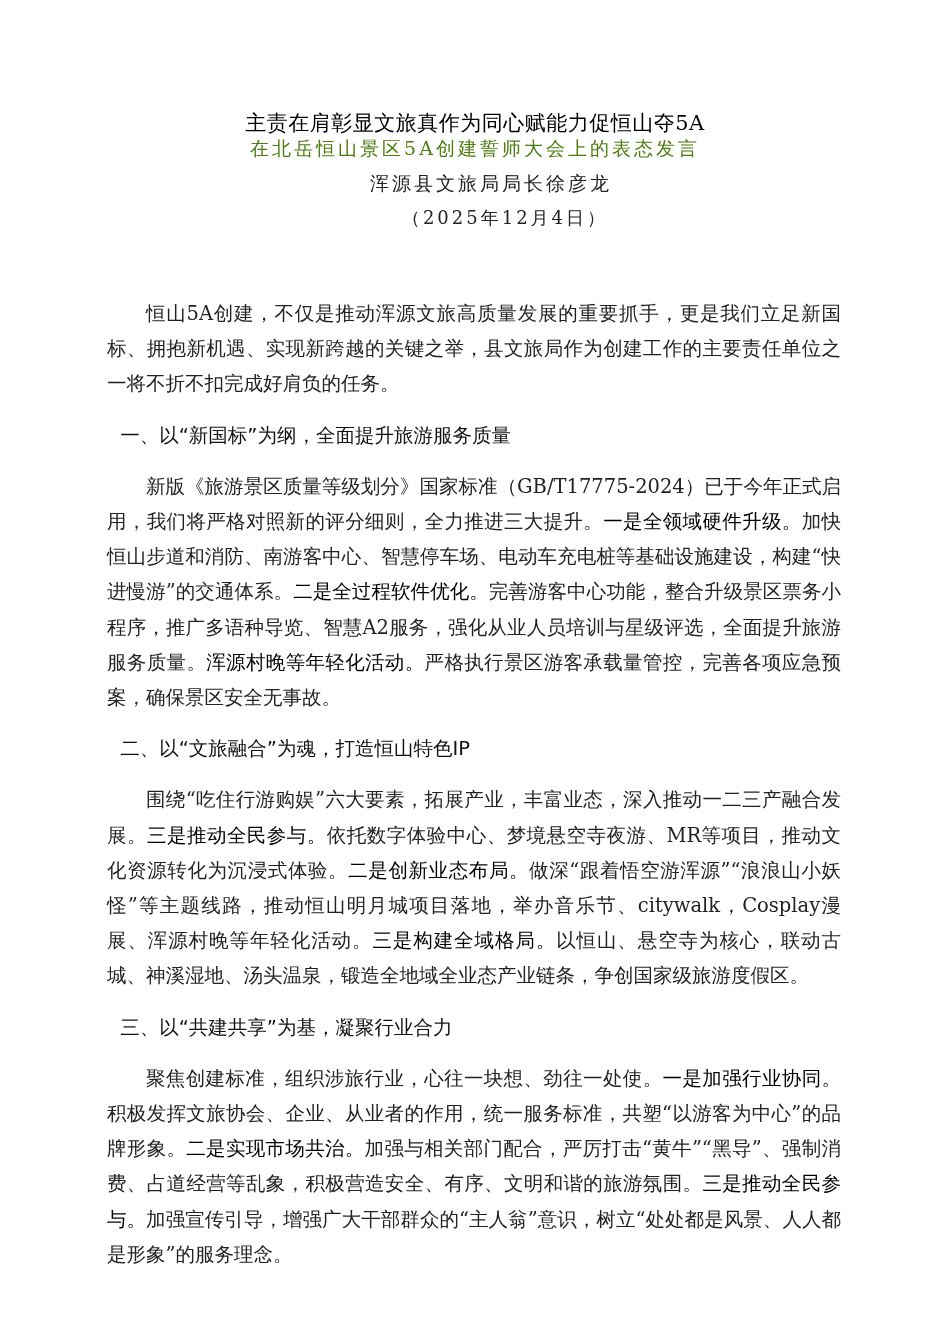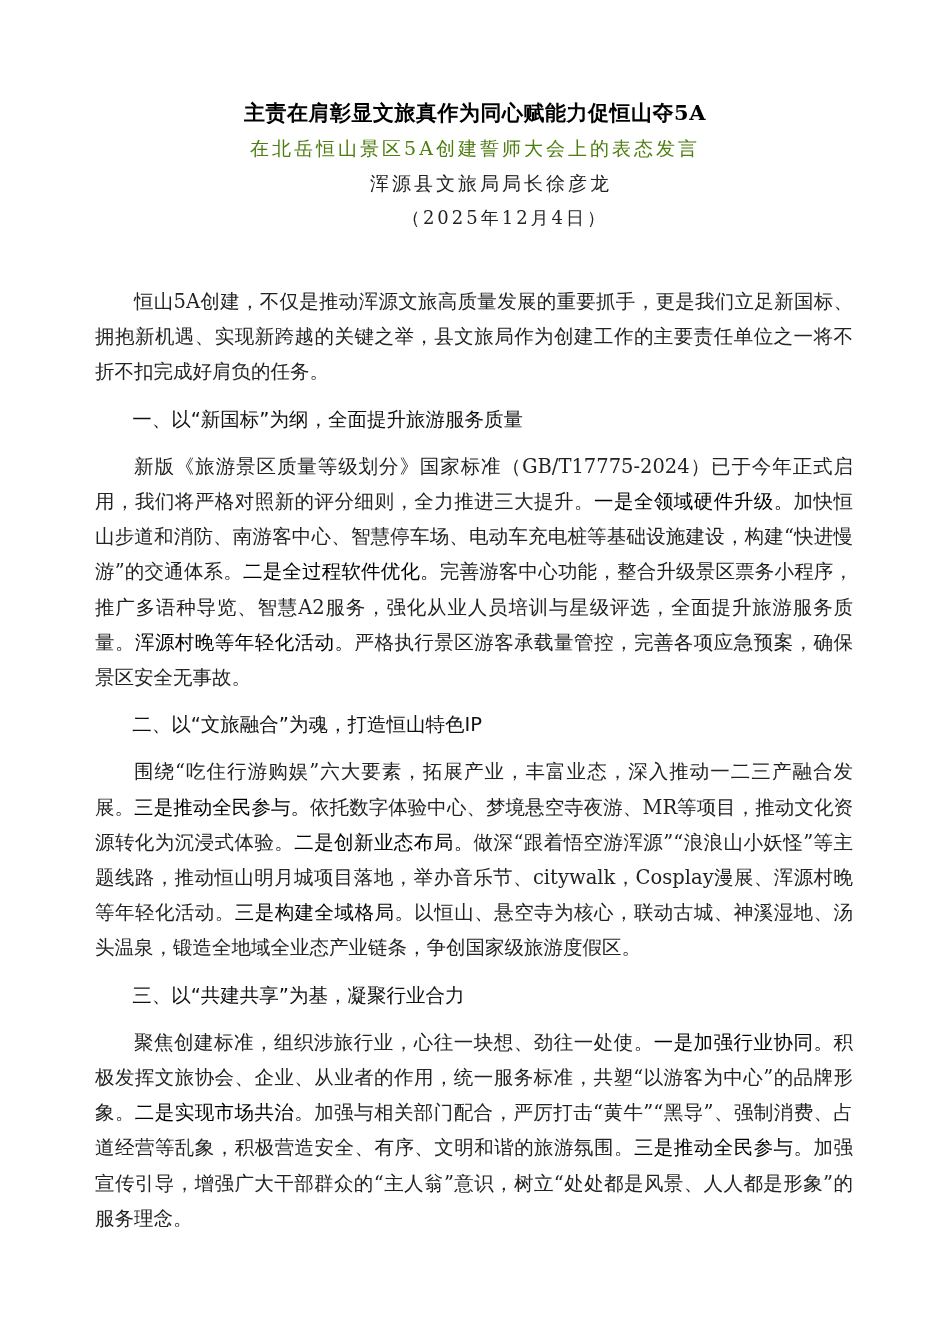--- a/index.html
+++ b/index.html
@@ -1,25 +1,25 @@
 <!DOCTYPE html>
 <html><head>
 <meta charset="utf-8">
 <style>
   html, body { margin: 0; padding: 0; background: #ffffff; }
   body { width: 950px; height: 1344px; position: relative; overflow: hidden; color: #111; }
   .page { position: absolute; left: 0; top: 0; width: 950px; height: 1344px; background: #fff; }
   .head { position: absolute; left: 0; width: 950px; text-align: center; white-space: nowrap; }
-  .title { top: 99px; font-family: "DejaVu Serif", "Liberation Serif", serif; font-weight: bold; font-size: 21px; letter-spacing: 0.5px; color: #000; }
+  .title { top: 109px; font-family: "DejaVu Serif", "Liberation Serif", serif; font-weight: normal; font-size: 21px; letter-spacing: 0.5px; color: #000; }
   .subtitle { top: 136px; font-family: "DejaVu Serif", "Liberation Serif", serif; font-size: 19px; letter-spacing: 3px; color: #4d7c0f; }
   .author { top: 171px; font-family: "DejaVu Serif", "Liberation Serif", serif; font-size: 19px; letter-spacing: 3px; color: #222; margin-left: 16px; }
   .date { top: 206px; font-family: "DejaVu Serif", "Liberation Serif", serif; font-size: 18px; letter-spacing: 3px; color: #222; padding-left: 30px; }
   .body { position: absolute; left: 91px; top: 280px; width: 766px; font-family: "DejaVu Serif", "Liberation Serif", serif; font-size: 19.5px; line-height: 35.2px; color: #222; text-align: justify; text-justify: inter-character; }
-  .body p { margin: 4px; text-indent: 2em; }
-  .body h2 { margin: 12px; font-family: "DejaVu Sans", "Liberation Sans", sans-serif; font-weight: normal; font-size: 19.5px; line-height: 35.2px; text-indent: 1.5em; color: #111; }
+  .body p { margin: 16px; text-indent: 2em; }
+  .body h2 { margin: 0; font-family: "DejaVu Sans", "Liberation Sans", sans-serif; font-weight: normal; font-size: 19.5px; line-height: 35.2px; text-indent: 1.5em; color: #111; }
   .body b { font-family: "DejaVu Sans", "Liberation Sans", sans-serif; font-weight: normal; color: #000; }
 </style>
 </head>
 <body>
 
 <div class="page">
   <div class="head title">主责在肩彰显文旅真作为同心赋能力促恒山夺5A</div>
   <div class="head subtitle">在北岳恒山景区5A创建誓师大会上的表态发言</div>
   <div class="head author">浑源县文旅局局长徐彦龙</div>
   <div class="head date">（2025年12月4日）</div>

